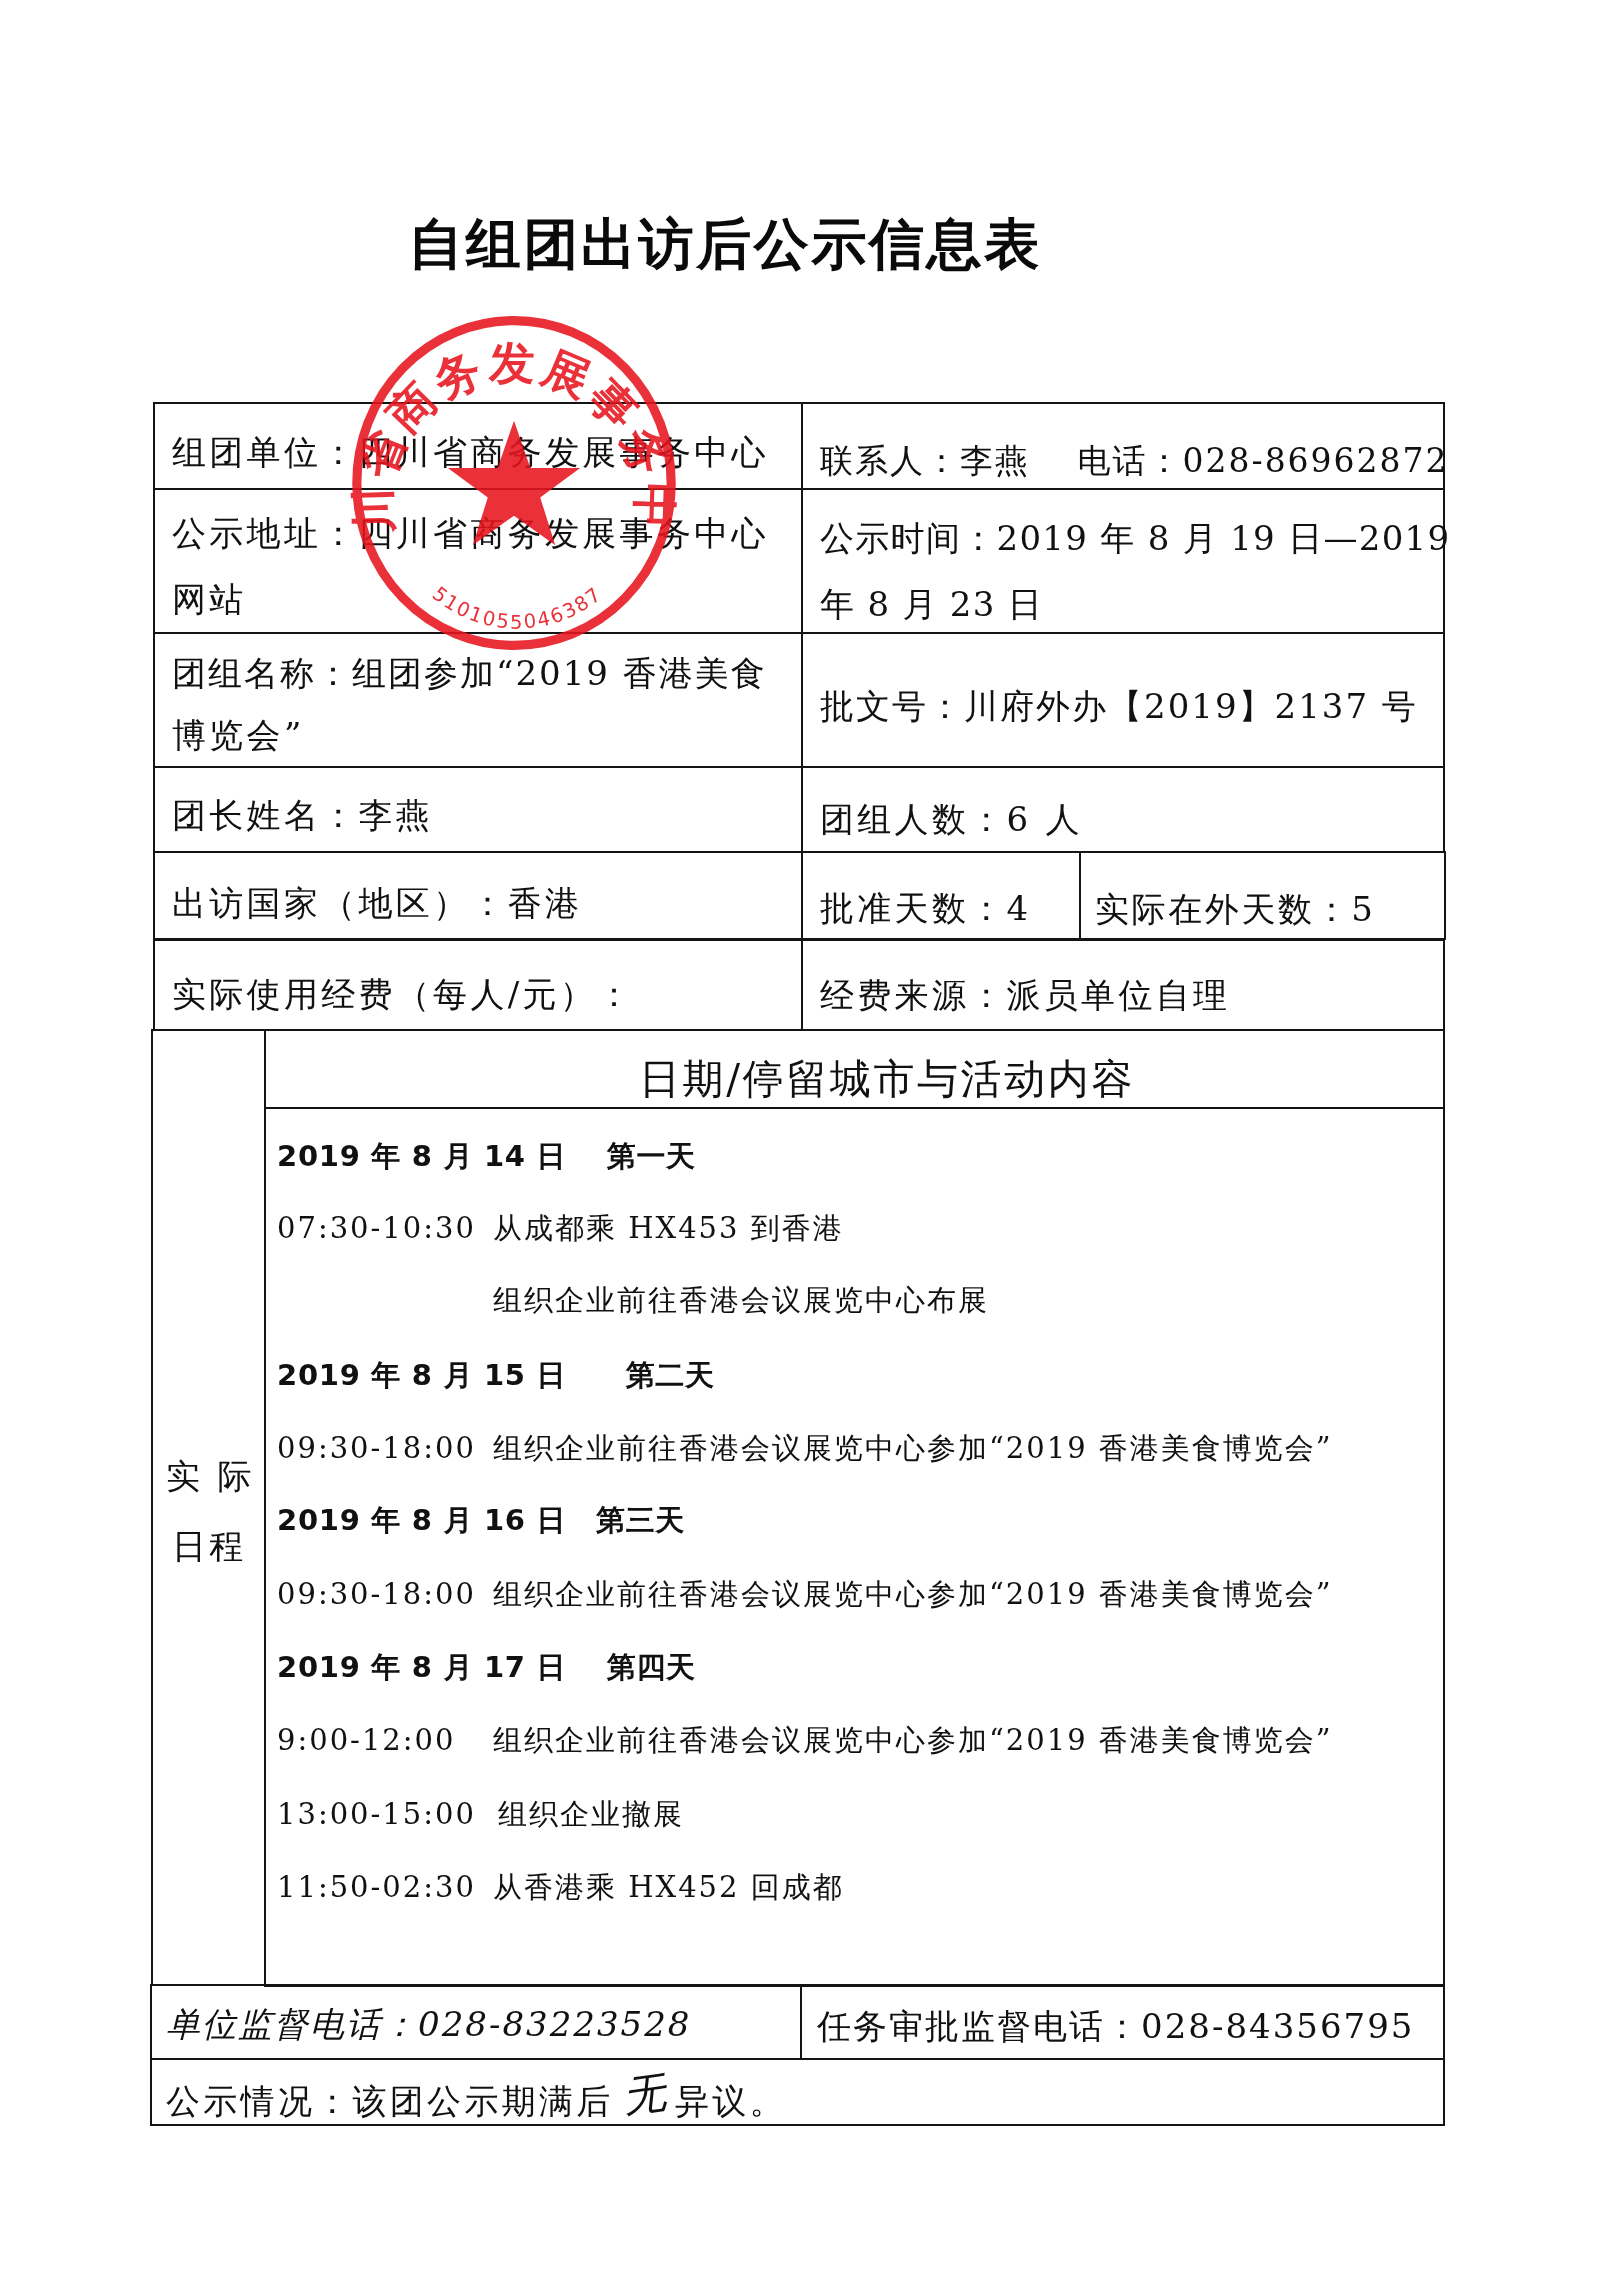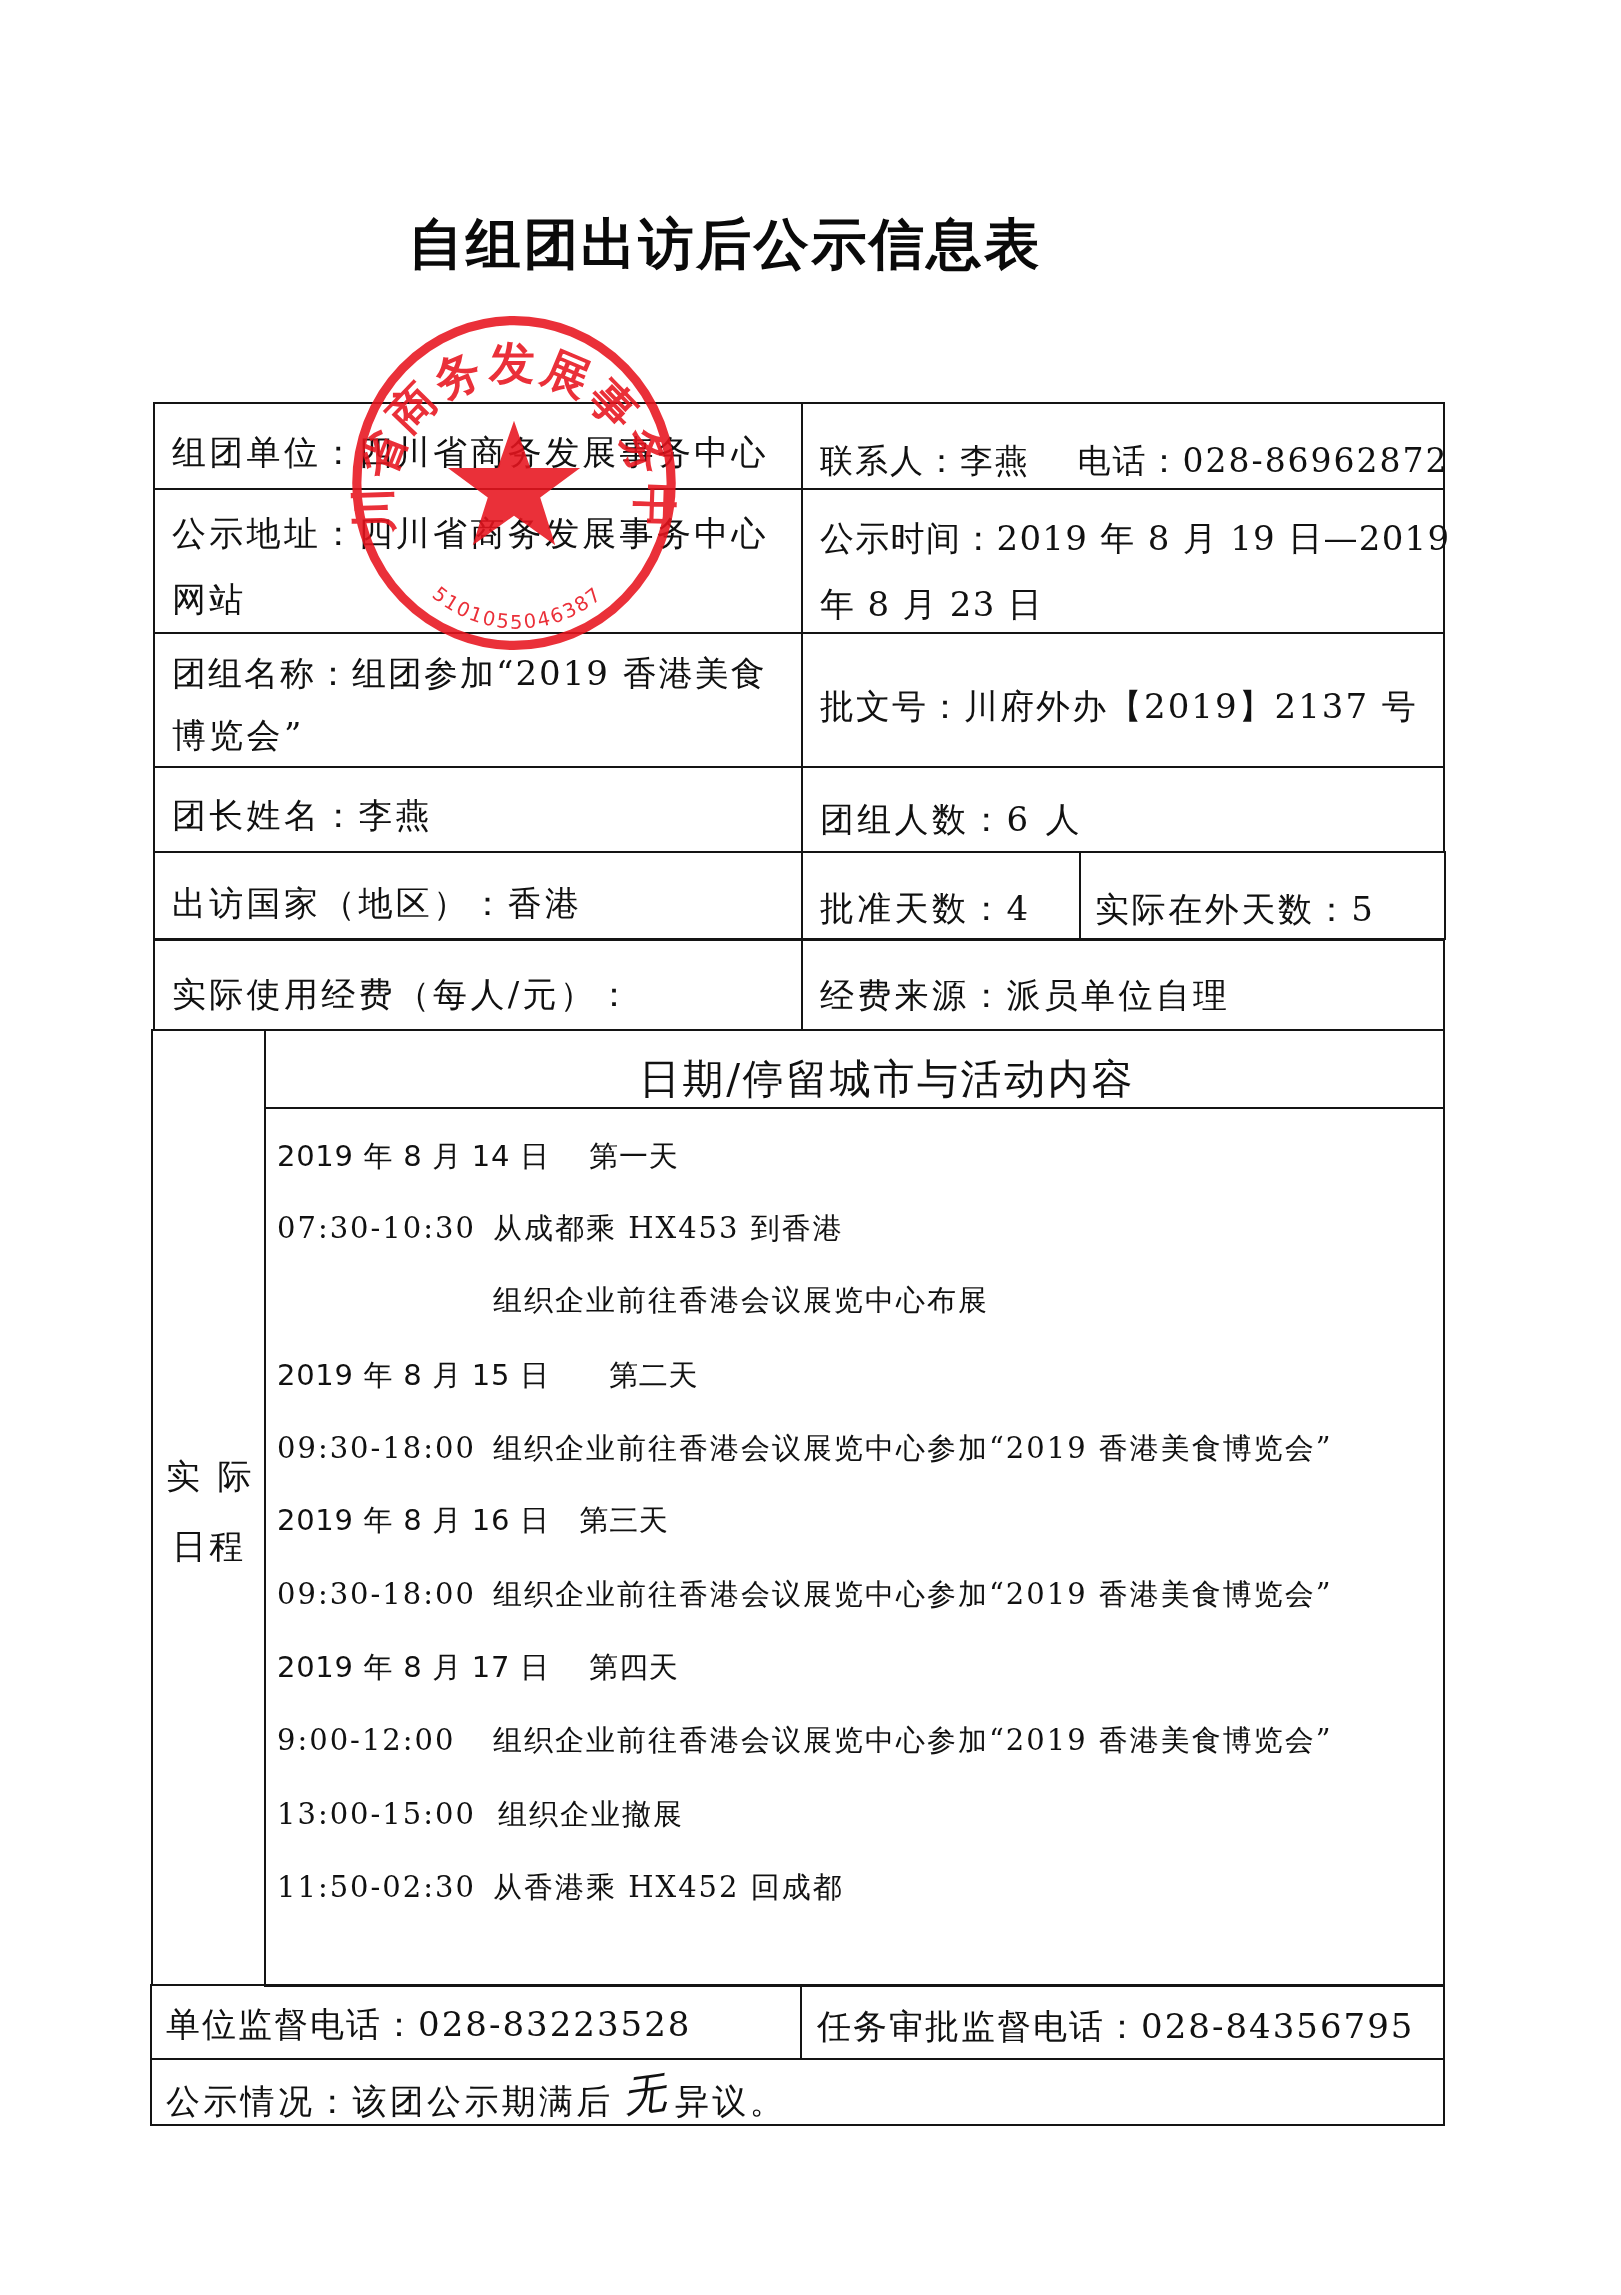--- a/index.html
+++ b/index.html
@@ -4,21 +4,21 @@
 <style>
   html, body { margin: 0; padding: 0; background: #ffffff; }
   body { width: 1622px; height: 2295px; position: relative; overflow: hidden;
          font-family: "DejaVu Serif", "Liberation Serif", serif; color: #111; }
   .title { position: absolute; left: 0; width: 1450px; top: 208px; text-align: center;
            font-family: "DejaVu Sans", "Liberation Sans", sans-serif; font-weight: bold;
            font-size: 55px; letter-spacing: 2.6px; color: #0a0a0a; }
   .cell { position: absolute; box-sizing: border-box; border: 2px solid #141414; background: transparent; }
   .txt { position: absolute; font-size: 34px; letter-spacing: 3.3px; white-space: nowrap; line-height: 1; color: #111; }
   .sched { position: absolute; font-size: 29px; letter-spacing: 2px; white-space: nowrap; color: #111; line-height: 1; }
-  .sched.day { font-family: "DejaVu Sans", "Liberation Sans", sans-serif; font-weight: normal; font-size: 29px; letter-spacing: 0.7px; }
+  .sched.day { font-family: "DejaVu Sans", "Liberation Sans", sans-serif; font-weight: bold; font-size: 29px; letter-spacing: 0.7px; }
   .hand { font-family: "DejaVu Serif", serif; font-style: italic; font-size: 43px; display: inline-block;
           transform: rotate(-8deg) translateY(-3.9px); margin: 0 9.2px; letter-spacing: 0; }
   .stamp { position: absolute; left: 347px; top: 316px; width: 334px; height: 334px; pointer-events: none; }
 </style>
 </head>
 <body>
 
 <div class="title">自组团出访后公示信息表</div>
 
 <div>
@@ -93,21 +93,21 @@
 
   <div class="sched day" style="left:277px;top:1653px;">2019 年 8 月 17 日　 第四天</div>
   <div class="sched" style="left:277px;top:1726px;">9:00-12:00</div>
   <div class="sched" style="left:493px;top:1726px;">组织企业前往香港会议展览中心参加“2019 香港美食博览会”</div>
   <div class="sched" style="left:277px;top:1800px;">13:00-15:00</div>
   <div class="sched" style="left:498px;top:1800px;">组织企业撤展</div>
   <div class="sched" style="left:277px;top:1873px;">11:50-02:30</div>
   <div class="sched" style="left:493px;top:1873px;">从香港乘 HX452 回成都</div>
 </div>
 
-<div class="txt" style="left:166px;top:2007px;letter-spacing:2px;">单位监督电话：028-83223528</div>
+<div class="txt" style="left:166px;top:2007px;letter-spacing:2px;font-style:italic;">单位监督电话：028-83223528</div>
 <div class="txt" style="left:817px;top:2009px;letter-spacing:2px;">任务审批监督电话：028-84356795</div>
 <div class="txt" style="left:166px;top:2077px;">
   <span>公示情况：该团公示期满后</span><span class="hand">无</span><span>异议。</span>
 </div>
 
 <svg class="stamp" viewBox="0 0 510 510" xmlns="http://www.w3.org/2000/svg">
   <defs>
     <path id="arcTop" d="M 70 330 A 190 190 0 1 1 440 330"></path>
     <path id="arcBottom" d="M 120 420 A 200 200 0 0 0 400 420"></path>
   </defs>

